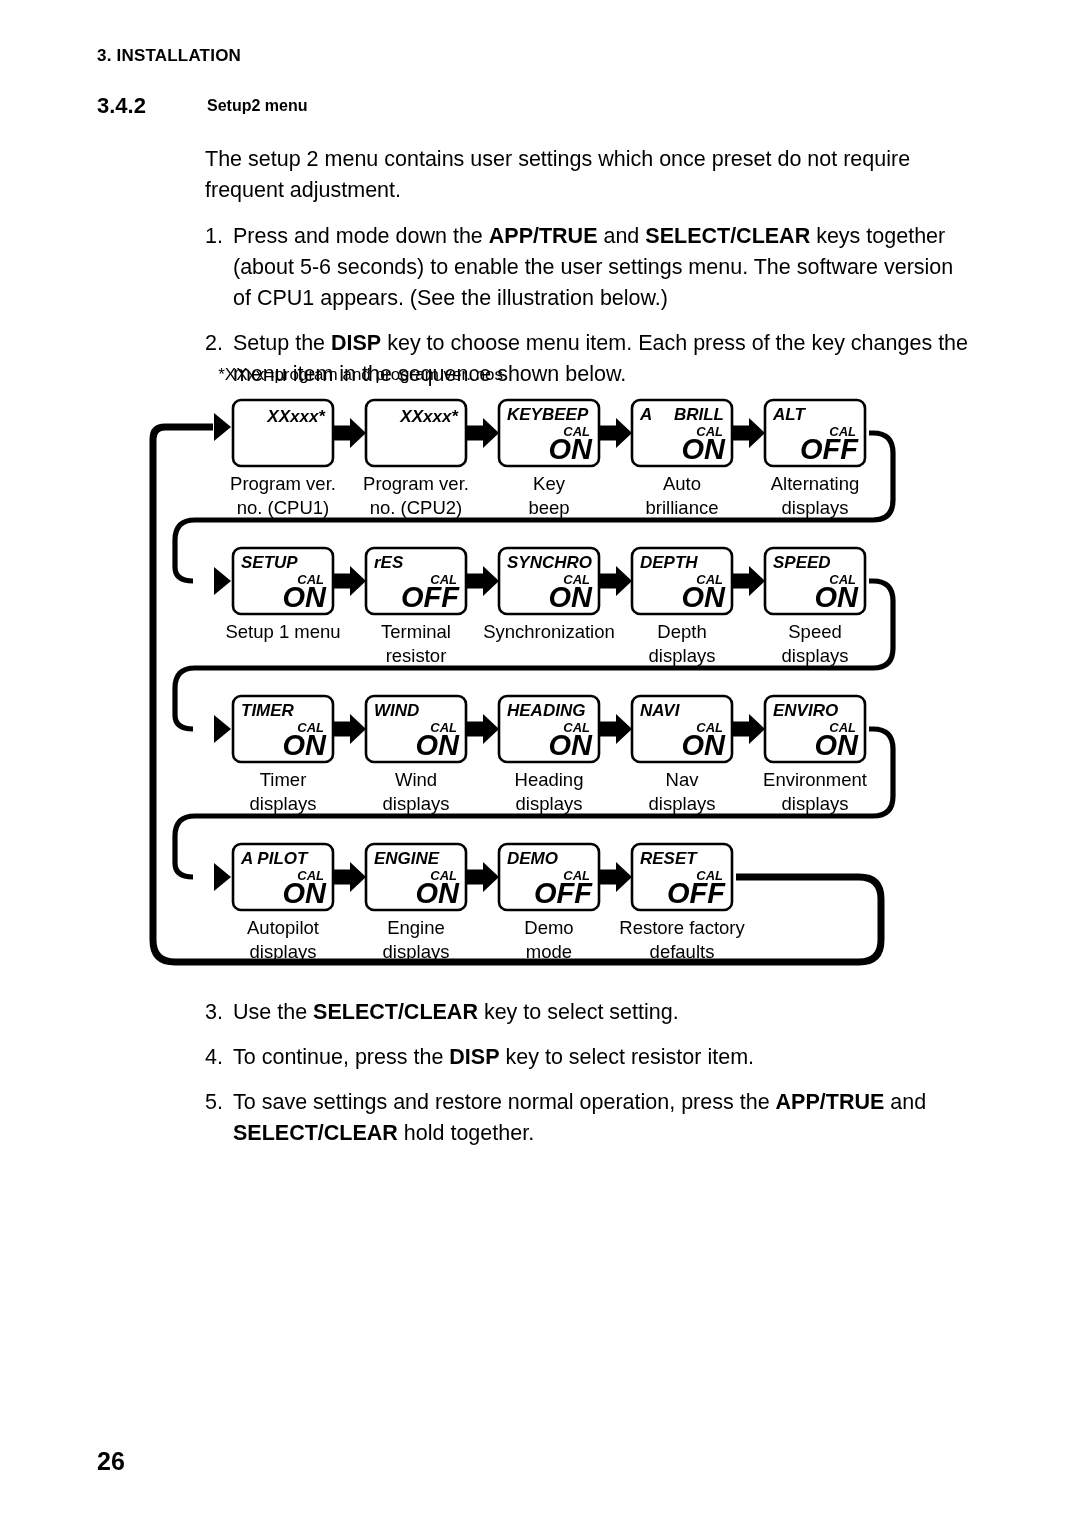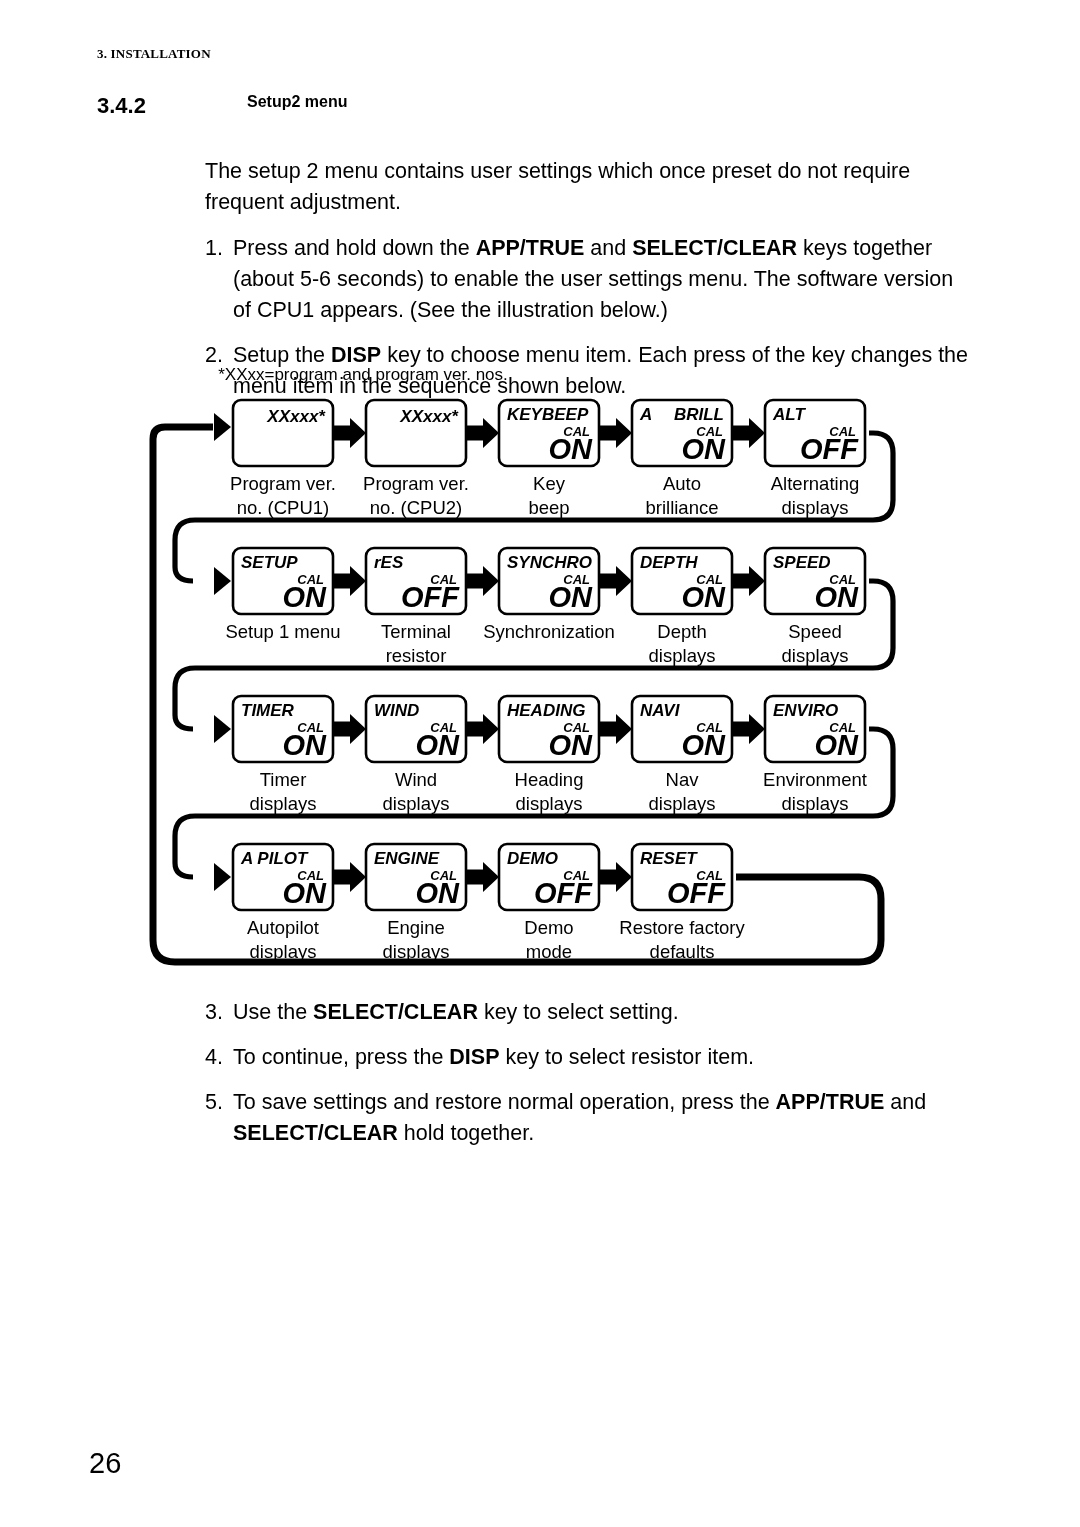--- a/index.html
+++ b/index.html
@@ -19,34 +19,32 @@
   .page {
     position: absolute;
     inset: 0;
   }
 
   
   .running-head {
     position: absolute;
     left: 97px;
     top: 46px;
-    font-size: 13px;
+    font-size: 17px;
     font-weight: bold;
     letter-spacing: 0.2px;
-    font-family: Liberation Serif, serif;
   }
 
   
   .section-heading {
     position: absolute;
     left: 97px;
     top: 93px;
     display: flex;
-    align-items: flex-start;
-    gap: 40px;
+    align-items: center;
   }
   .section-number {
     font-size: 22px;
     font-weight: bold;
     width: 110px;
   }
   .section-title {
     font-size: 16px;
     font-weight: bold;
   }
@@ -54,21 +52,21 @@
   
   .body-block {
     position: absolute;
     left: 205px;
     top: 140px;
     width: 768px;
   }
   .para {
     font-size: 21.5px;
     line-height: 30.5px;
-    margin: 16px 0 16px 0;
+    margin: 4px 0 16px 0;
     text-align: left;
   }
   .numbered {
     position: relative;
     padding-left: 28px;
     font-size: 21.5px;
     line-height: 31px;
     margin: 0 0 14px 0;
   }
   .numbered > .num {
@@ -140,42 +138,42 @@
   }
   .t-note {
     font-size: 17px;
     font-weight: normal;
     font-style: normal;
   }
 
   
   .page-number {
     position: absolute;
-    left: 89px;
+    left: 97px;
     top: 1447px;
-    font-size: 29px;
-    font-weight: normal;
+    font-size: 25px;
+    font-weight: bold;
   }
 </style>
 </head>
 <body>
 
 <div class="page">
 
   <div class="running-head">3. INSTALLATION</div>
 
   <div class="section-heading">
     <span class="section-number">3.4.2</span>
     <span class="section-title">Setup2 menu</span>
   </div>
 
   <div class="body-block">
     <p class="para">The setup 2 menu contains user settings which once preset do not require frequent adjustment.</p>
     <div id="steps-top">
-        <p class="numbered"><span class="num">1.</span><span>Press and hold down the </span><b>APP/TRUE</b><span> and </span><b>SELECT/CLEAR</b><span> keys together (about 5-6 seconds) to enable the user settings menu. The software version of CPU1 appears. (See the illustration below.)</span></p>
+        <p class="numbered"><span class="num">1.</span><span>Press and mode down the </span><b>APP/TRUE</b><span> and </span><b>SELECT/CLEAR</b><span> keys together (about 5-6 seconds) to enable the user settings menu. The software version of CPU1 appears. (See the illustration below.)</span></p>
         <p class="numbered"><span class="num">2.</span><span>Setup the </span><b>DISP</b><span> key to choose menu item. Each press of the key changes the menu item in the sequence shown below.</span></p>
       </div>
   </div>
 
   <div class="diagram">
     <svg id="flow-svg" width="810" height="620" viewBox="0 0 810 620">
         <text x="230" y="18" class="t-note" text-anchor="middle">*XXxx=program and program ver. nos.</text>
         <g>
           <rect x="100" y="38" width="100" height="66" rx="8" ry="8" class="box-rect"></rect>
           <text x="192" y="60" class="t-title" text-anchor="end">XXxxx*</text>

